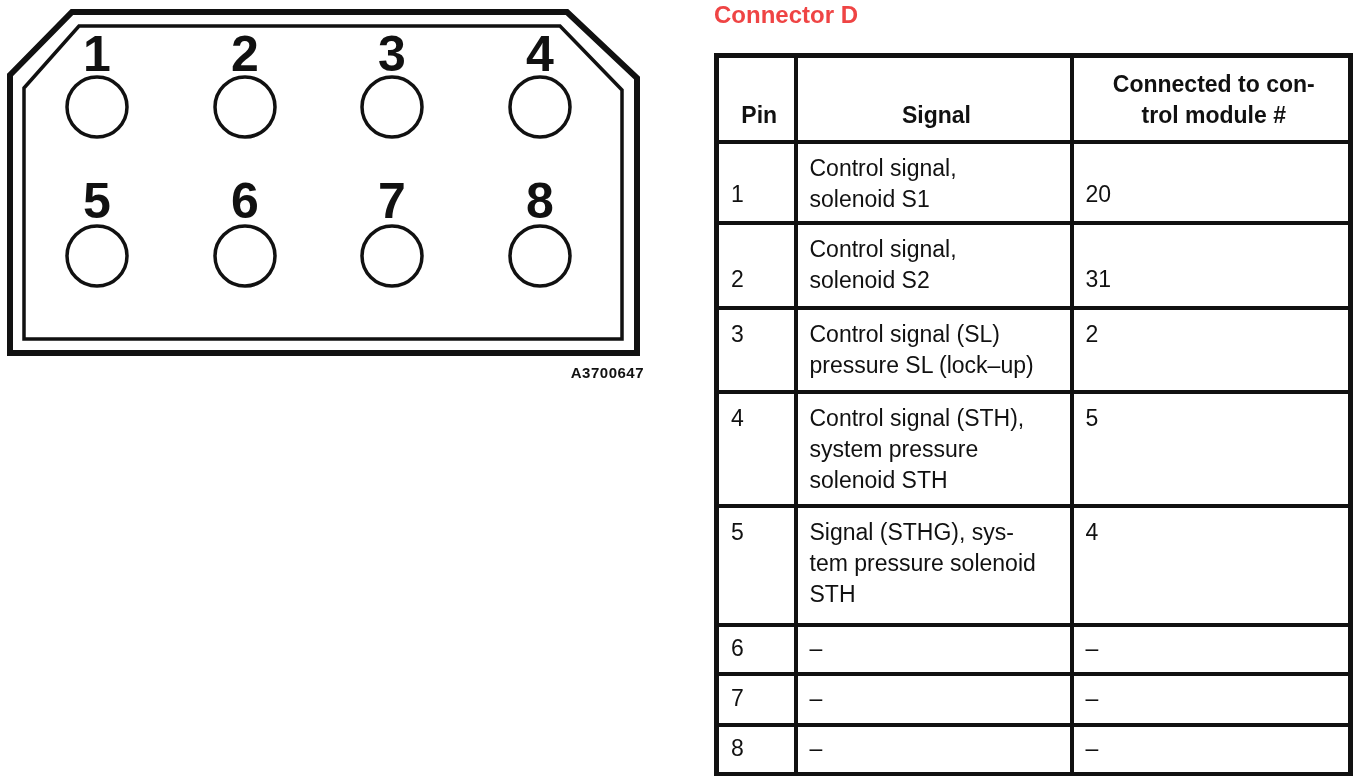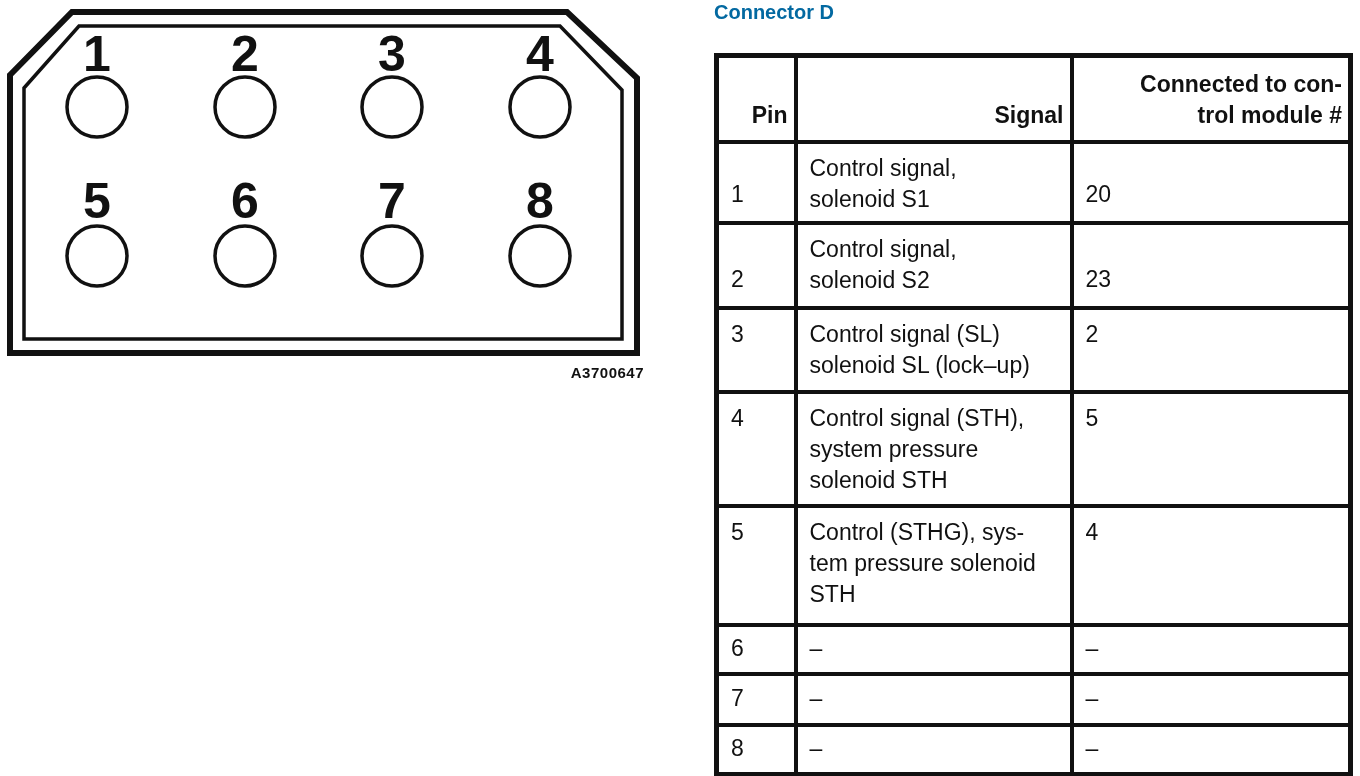--- a/index.html
+++ b/index.html
@@ -25,23 +25,23 @@
     fill: #111111;
   }
   .pin-num { font-size: 50px; text-anchor: middle; }
   .ref-label { font-size: 15px; text-anchor: end; letter-spacing: 0.5px; }
 
   
   .title {
     position: absolute;
     left: 714px; top: 1px;
     margin: 0;
-    font-size: 20px;
+    font-size: 24px;
     font-weight: bold;
-    color: #0369a1;
+    color: #ef4444;
   }
 
   
   .pin-table {
     position: absolute;
     left: 714px; top: 53px;
     width: 634px;
     border-collapse: collapse;
     table-layout: fixed;
     border: 5px solid #111111;
@@ -50,21 +50,21 @@
     border: 4px solid #111111;
     font-size: 23px;
     line-height: 31px;
     white-space: pre-line;
     padding: 9px 6px 6px 12px;
     vertical-align: top;
     overflow: hidden;
   }
   .pin-table th {
     font-weight: bold;
-    text-align: right;
+    text-align: center;
     vertical-align: bottom;
     padding-bottom: 9px;
   }
   .c-sig { padding-left: 15px; }
   .c-mod { padding-left: 14px; }
 
   
   thead tr      { height: 86px; }
   tbody tr:nth-child(1) { height: 80px; }
   tbody tr:nth-child(2) { height: 85px; }
@@ -139,38 +139,38 @@
       <tr>
         <td class="c-pin">1</td>
         <td class="c-sig">Control signal,
 solenoid S1</td>
         <td class="c-mod">20</td>
       </tr>
       <tr>
         <td class="c-pin">2</td>
         <td class="c-sig">Control signal,
 solenoid S2</td>
-        <td class="c-mod">23</td>
+        <td class="c-mod">31</td>
       </tr>
       <tr>
         <td class="c-pin">3</td>
         <td class="c-sig">Control signal (SL)
-solenoid SL (lock–up)</td>
+pressure SL (lock–up)</td>
         <td class="c-mod">2</td>
       </tr>
       <tr>
         <td class="c-pin">4</td>
         <td class="c-sig">Control signal (STH),
 system pressure
 solenoid STH</td>
         <td class="c-mod">5</td>
       </tr>
       <tr>
         <td class="c-pin">5</td>
-        <td class="c-sig">Control (STHG), sys-
+        <td class="c-sig">Signal (STHG), sys-
 tem pressure solenoid
 STH</td>
         <td class="c-mod">4</td>
       </tr>
       <tr>
         <td class="c-pin">6</td>
         <td class="c-sig">–</td>
         <td class="c-mod">–</td>
       </tr>
       <tr>

